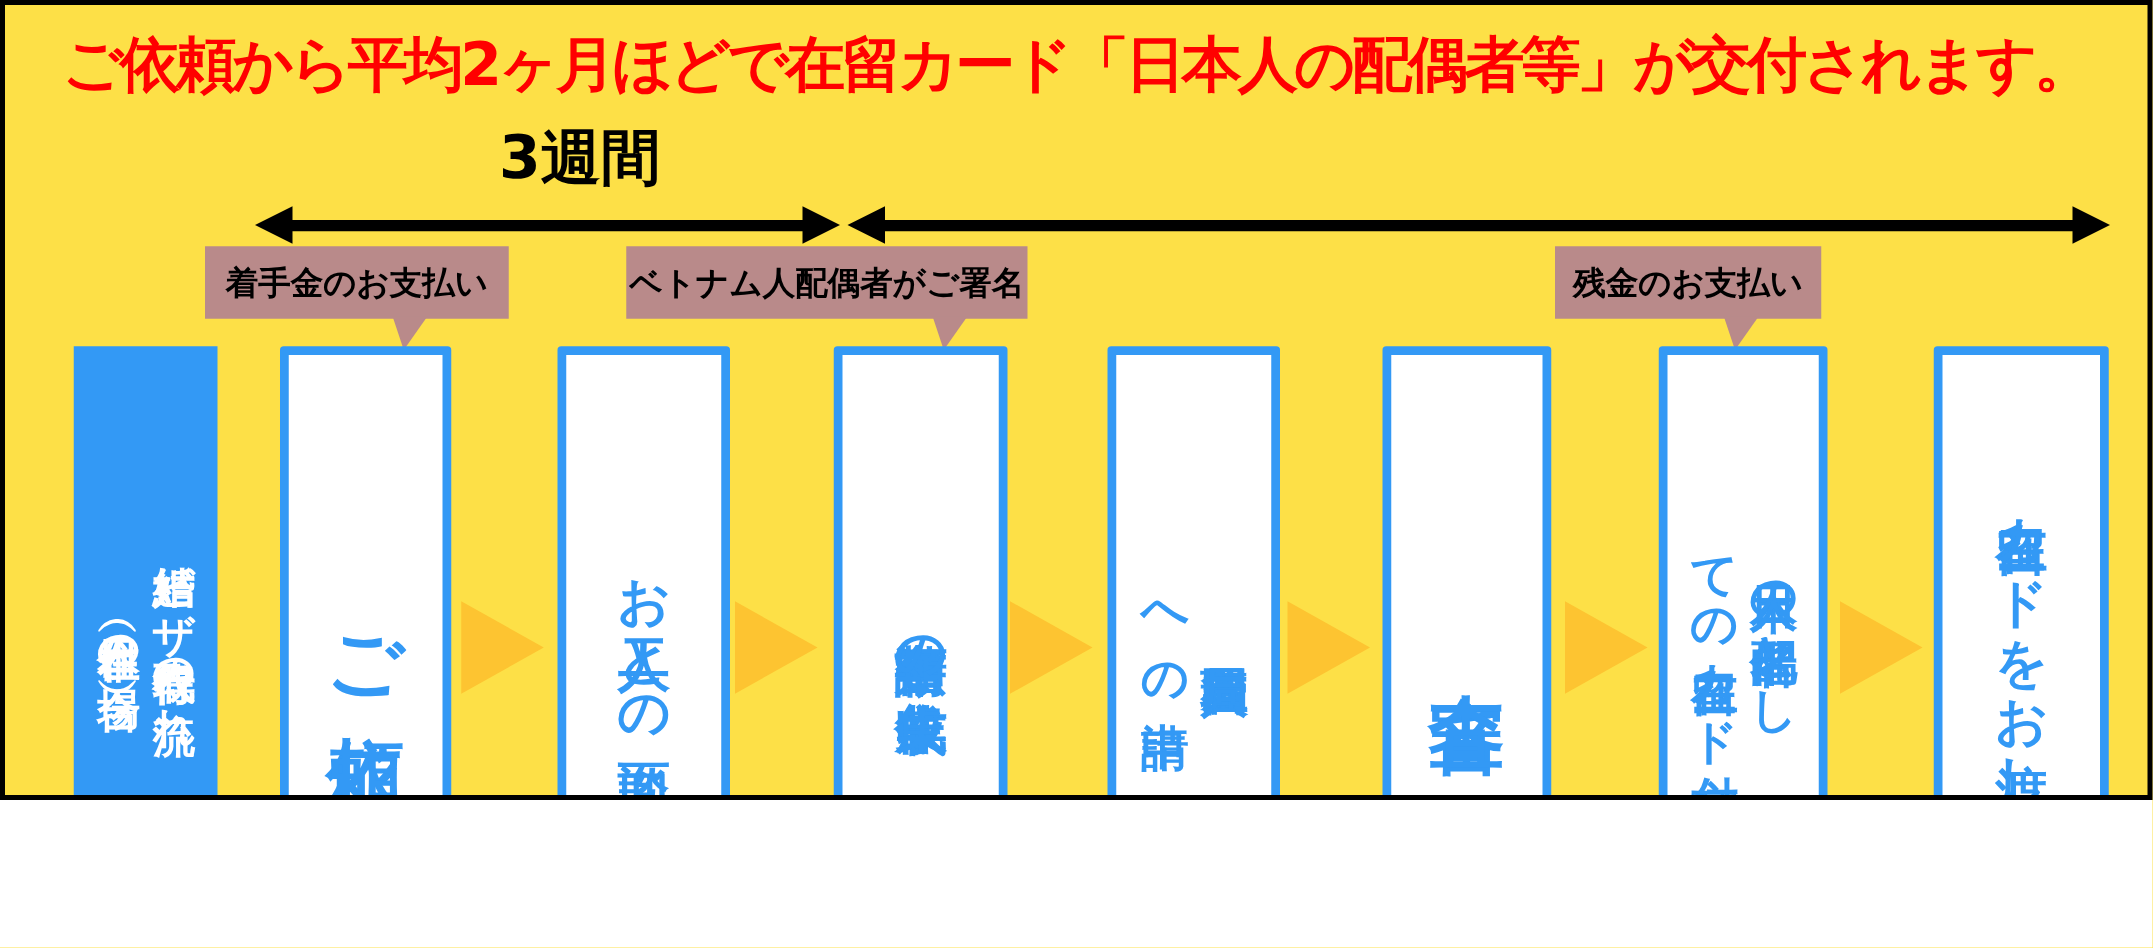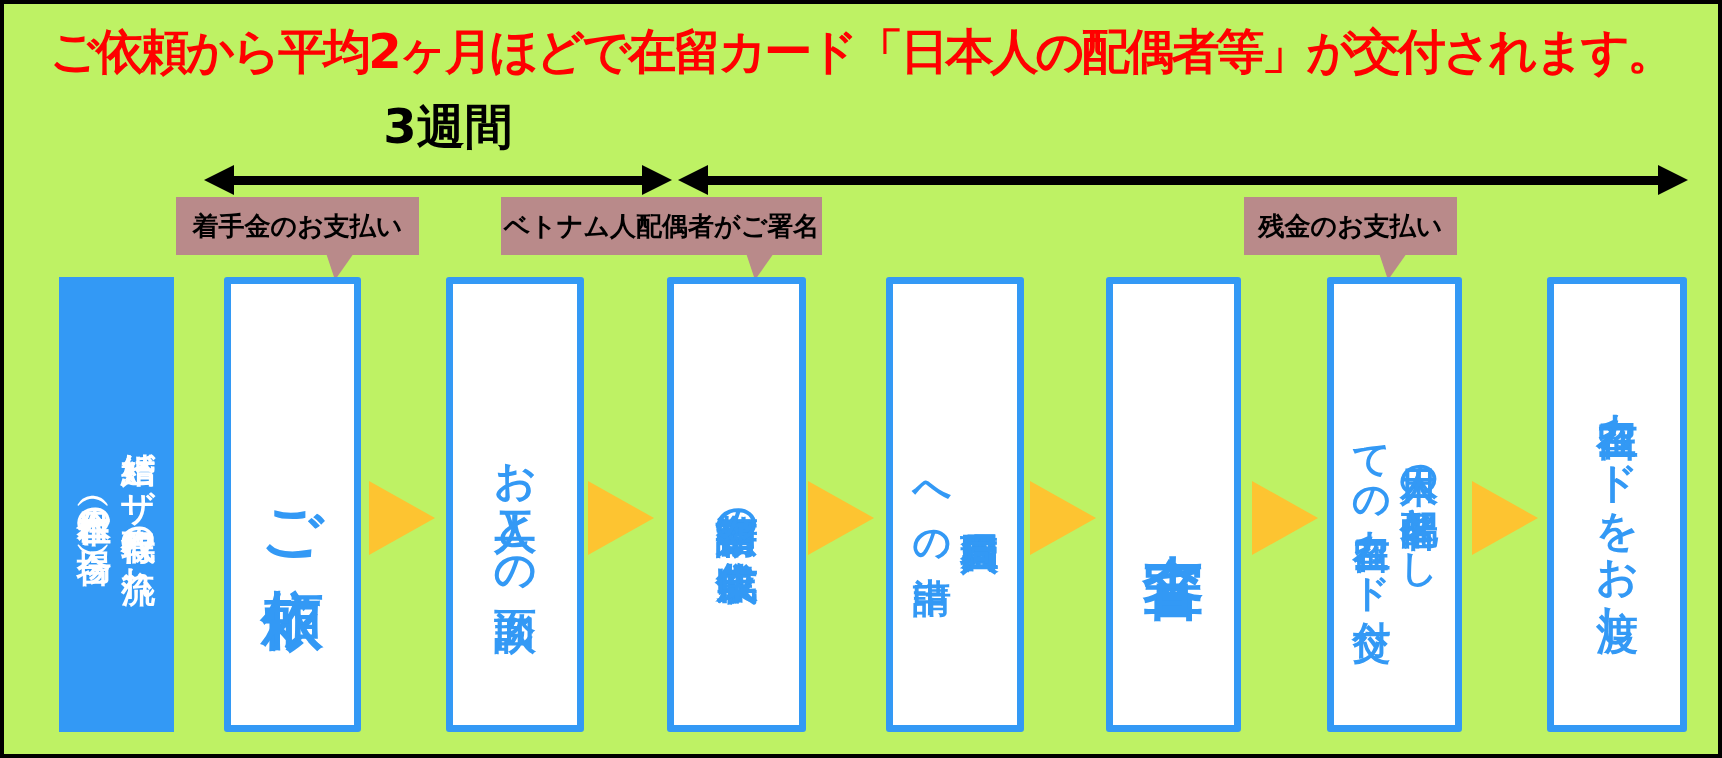--- a/index.html
+++ b/index.html
@@ -9,22 +9,22 @@
     --title-red:#FF0000;
     --timeline-black:#000000;
   }
   *{margin:0;padding:0;box-sizing:border-box;}
   body{
     font-family:"DejaVu Sans","Liberation Sans",sans-serif;
     background:#fff;
   }
   .canvas{
     position:relative;
-    width:1722px;height:758px;
-    background:#bef264;
+    width:1722px;height:640px;
+    background:#fde047;
     border:4px solid #000;
     overflow:hidden;
   }
   
   .title{
     position:absolute;
     left:0;right:0;top:16px;
     text-align:center;
     font-size:48px;
     letter-spacing:-3px;
@@ -33,21 +33,21 @@
     white-space:nowrap;
   }
   
   .tl-label{
     position:absolute;
     font-weight:bold;
     color:var(--timeline-black);
     text-align:center;
     line-height:1;
   }
-  .tl-label-1{left:324px;top:98px;width:240px;font-size:48px;}
+  .tl-label-1{left:340px;top:98px;width:240px;font-size:48px;}
   .tl-label-2{left:795px;top:88px;width:280px;font-size:58px;}
   .harrow{
     position:absolute;
     top:172px;height:9px;
     background:var(--timeline-black);
   }
   .harrow::before,.harrow::after{
     content:"";position:absolute;width:0;height:0;top:-11px;
     border-top:15px solid transparent;
     border-bottom:15px solid transparent;
@@ -60,21 +60,21 @@
   .callout{
     position:absolute;
     top:193px;height:58px;
     background:var(--callout-mauve);
     color:#000;
     font-weight:bold;
     font-size:26px;
     display:flex;align-items:center;justify-content:center;
     white-space:nowrap;
   }
-  .callout-1{left:172px;width:243px;}
+  .callout-1{left:160px;width:243px;}
   .callout-2{left:497px;width:321px;}
   .callout-3{left:1240px;width:213px;}
   .callout-tail{
     position:absolute;
     bottom:-25px;
     width:0;height:0;
     border-top:27px solid var(--callout-mauve);
     border-left:9px solid transparent;
     border-right:19px solid transparent;
   }

